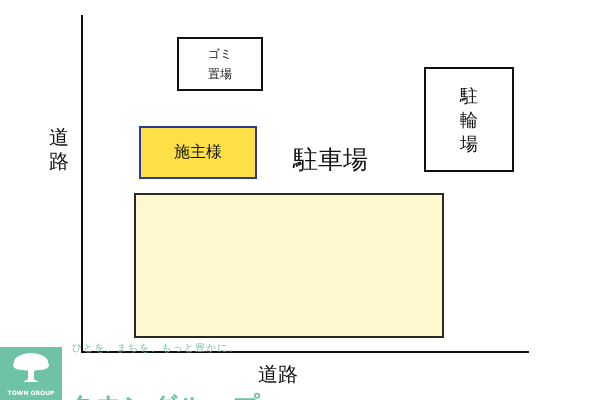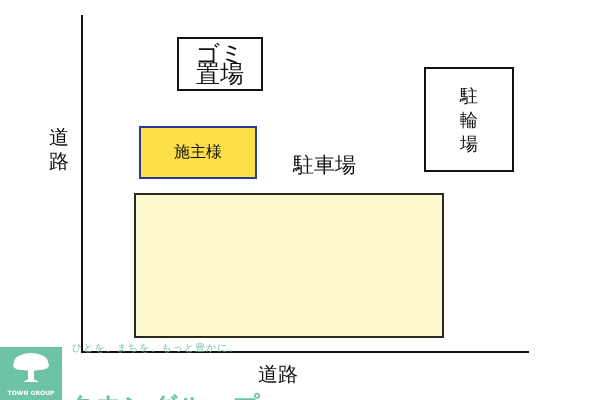--- a/index.html
+++ b/index.html
@@ -14,24 +14,24 @@
     .line-h { left: 81px; top: 351px; width: 448px; height: 2px; background: #111; }
     .road-left {
       left: 46px; top: 125px; width: 26px;
       font-size: 20px; line-height: 24px; text-align: center;
     }
     .road-bottom { left: 258px; top: 362px; font-size: 20px; line-height: 24px; }
     .box {
       border: 2px solid #111; box-sizing: border-box;
       display: flex; align-items: center; justify-content: center; text-align: center;
     }
-    .garbage { left: 177px; top: 37px; width: 86px; height: 54px; font-size: 24px; line-height: 20px; background:#fff; }
+    .garbage { left: 177px; top: 37px; width: 86px; height: 54px; font-size: 12px; line-height: 20px; background:#fff; }
     .owner { left: 139px; top: 126px; width: 118px; height: 53px; background: #fde047; border-color: #2a3a9a; font-size: 16px; text-align: right; }
     .bike { left: 424px; top: 67px; width: 90px; height: 105px; font-size: 18px; line-height: 24px; background:#fff; }
-    .parking-label { left: 293px; top: 151px; font-size: 21px; }
+    .parking-label { left: 293px; top: 143px; font-size: 25px; }
     .building { left: 134px; top: 193px; width: 310px; height: 145px; background: #fef8ce; border-color: #2a2a20; }
     .logo {
       left: 0; top: 347px; width: 62px; height: 53px; background: #6dc3a3;
       color: #fff; font-size: 6px; text-align: center;
     }
     .logo svg { display: block; margin: 4px auto 0; }
     .logo .logo-text { position: absolute; bottom: 4px; left: 0; right: 0; font-weight: bold; letter-spacing: 0; }
     .tagline { left: 72px; top: 341px; font-size: 10px; color: #7cc5a8; letter-spacing: 1px; }
     .brand { left: 68px; top: 364px; font-size: 26px; color: #6dc3a3; font-weight: bold; letter-spacing: 1px; margin-top: 25px; }
   </style>

